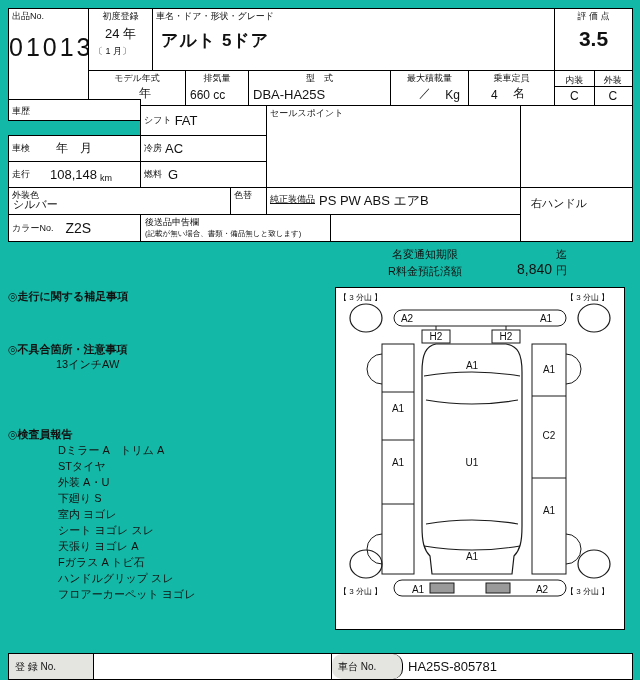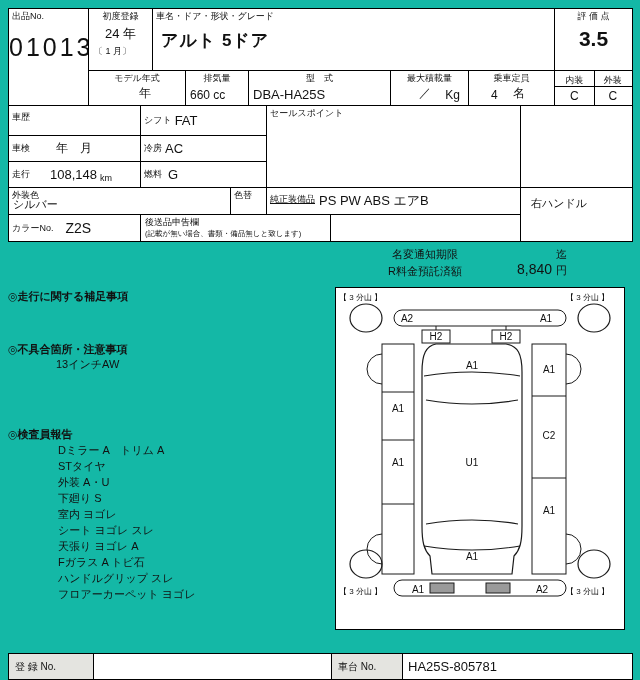--- a/index.html
+++ b/index.html
@@ -95,21 +95,21 @@
       <span>内装</span>
       <span>外装</span>
     </div>
     <div class="grades-vals">
       <span>C</span>
       <span>C</span>
     </div>
     <div class="grades-vline"></div>
   </div>
 
-  <div class="cell" style="left:8px;top:105px;width:133px;height:31px;">
+  <div class="cell" style="left:8px;top:99px;width:133px;height:22px;">
     <div class="lbl lbl-tl" style="top:6px;">車歴</div>
   </div>
 
   <div class="cell" style="left:140px;top:105px;width:127px;height:31px;">
     <div class="flexrow">
       <span class="lbl">シフト</span>
       <span class="val" style="margin-left:3px;">FAT</span>
     </div>
   </div>
 
@@ -274,17 +274,17 @@
       <text class="mark" x="82" y="305">A1</text>
       <text class="mark" x="206" y="305">A2</text>
     </svg>
   </div>
 
   <div class="cell" style="left:8px;top:653px;width:324px;height:27px;">
     <div class="sub-lbl-cell" style="width:78px;">登 録 No.</div>
   </div>
 
   <div class="cell" style="left:331px;top:653px;width:302px;height:27px;">
-    <div class="sub-lbl-cell" style="width:64px;">車台 No.</div>
+    <div class="sub-lbl-cell" style="width:64px;border-radius:10px;">車台 No.</div>
     <div style="position:absolute;left:76px;top:5px;font-size:13px;">HA25S-805781</div>
   </div>
 
 </div>
 
 </body></html>

